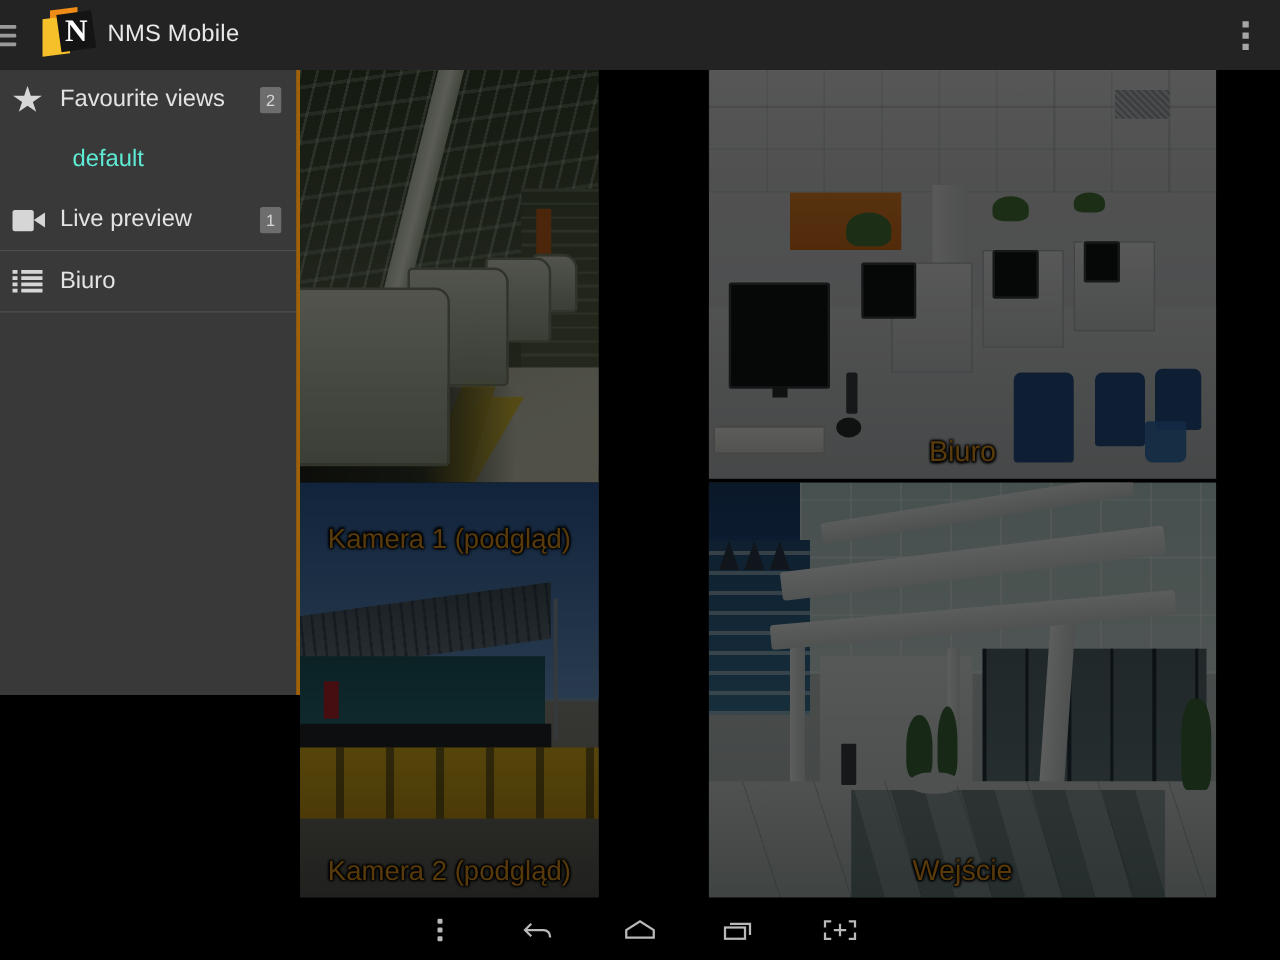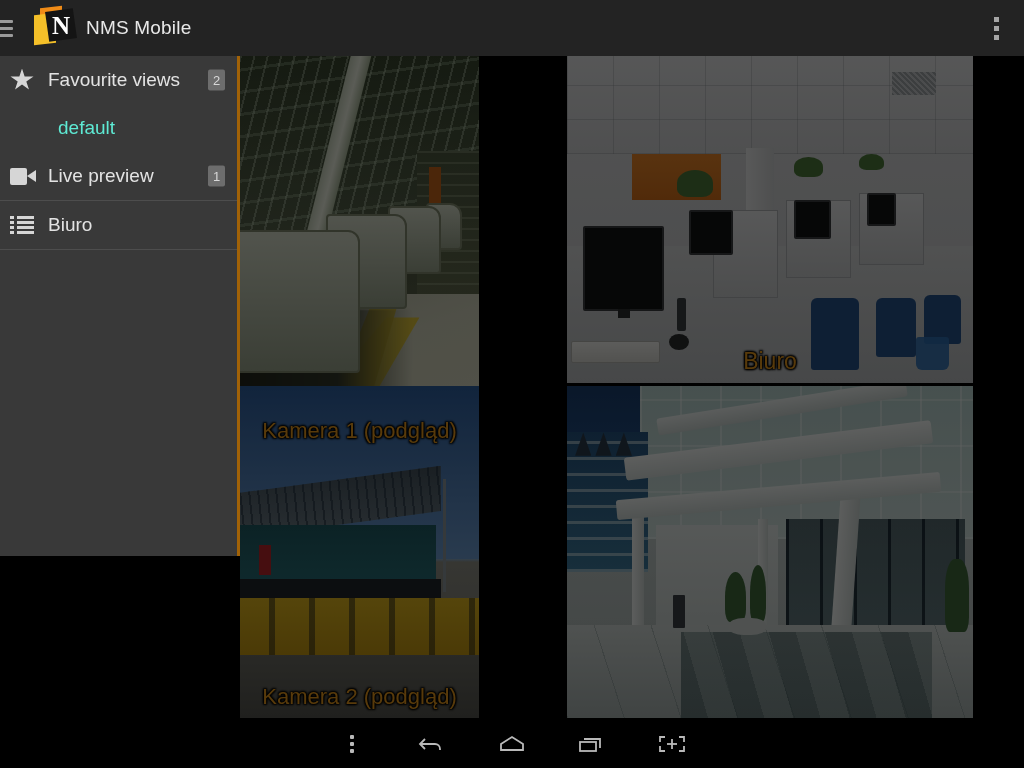--- a/index.html
+++ b/index.html
@@ -443,20 +443,21 @@
           <div class="beamA"></div>
           <div class="beamB"></div>
         <div class="pavement"></div>
           <div class="darkpave"></div>
         <div class="bin"></div>
         <div class="shrub sh1"></div>
           <div class="shrub sh2"></div>
           <div class="shrub sh3"></div>
         <div class="planter"></div>
       </div>
+      <div class="camlabel">Wejście</div>
     </div>
   </div>
 
   <div id="scrim"></div>
 
   <div id="actionbar">
     <div id="hamburger">
       <span></span>
         <span></span>
         <span></span>

